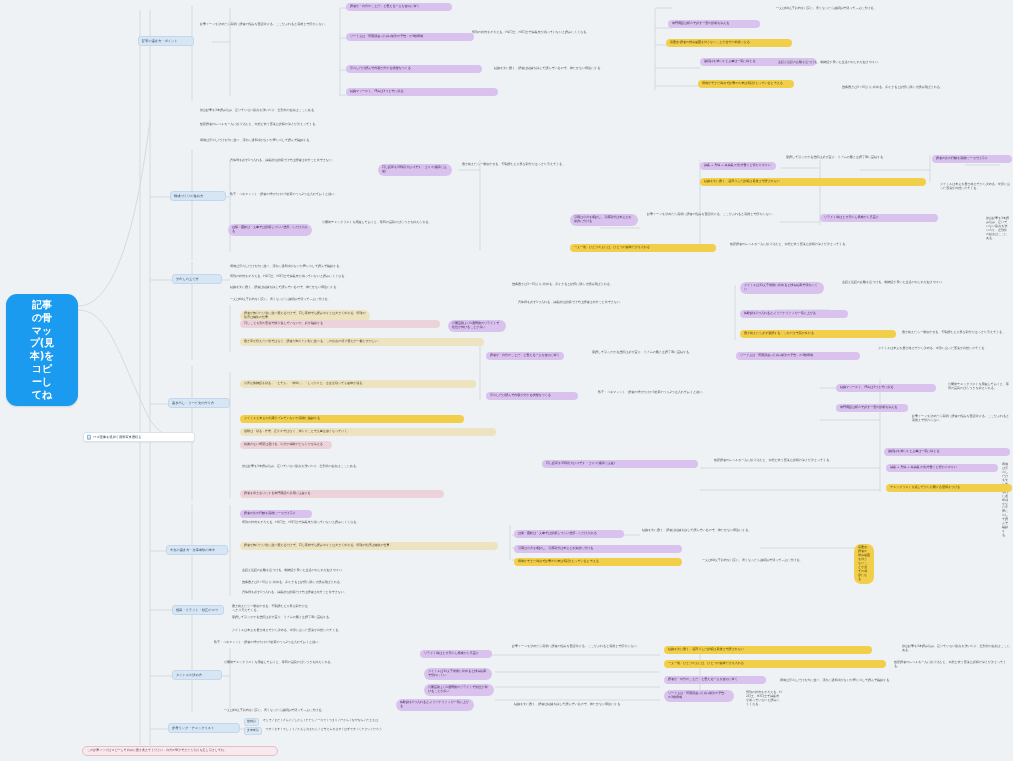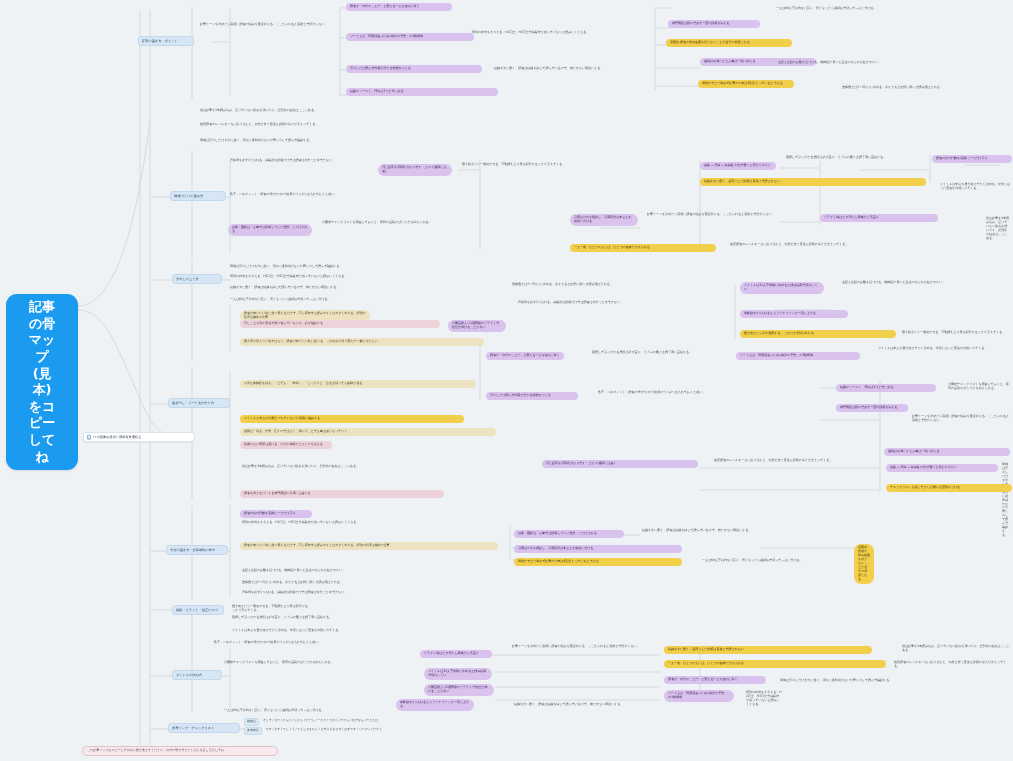--- a/index.html
+++ b/index.html
@@ -21,21 +21,21 @@
     letter-spacing:-0.1px;
     word-break:break-all;
     overflow:hidden;
   }
 
   
   .n-root{
     background:#1a9bf0;
     color:#ffffff;
     border-radius:11px;
-    font-size:13px;
+    font-size:10px;
     font-weight:bold;
     text-align:center;
     padding:5px 22px;
     box-shadow:0 1px 2px rgba(0,0,0,.12);
   }
 
   
   .n-branch{
     background:#d6e6f4;
     color:#2d4a63;

